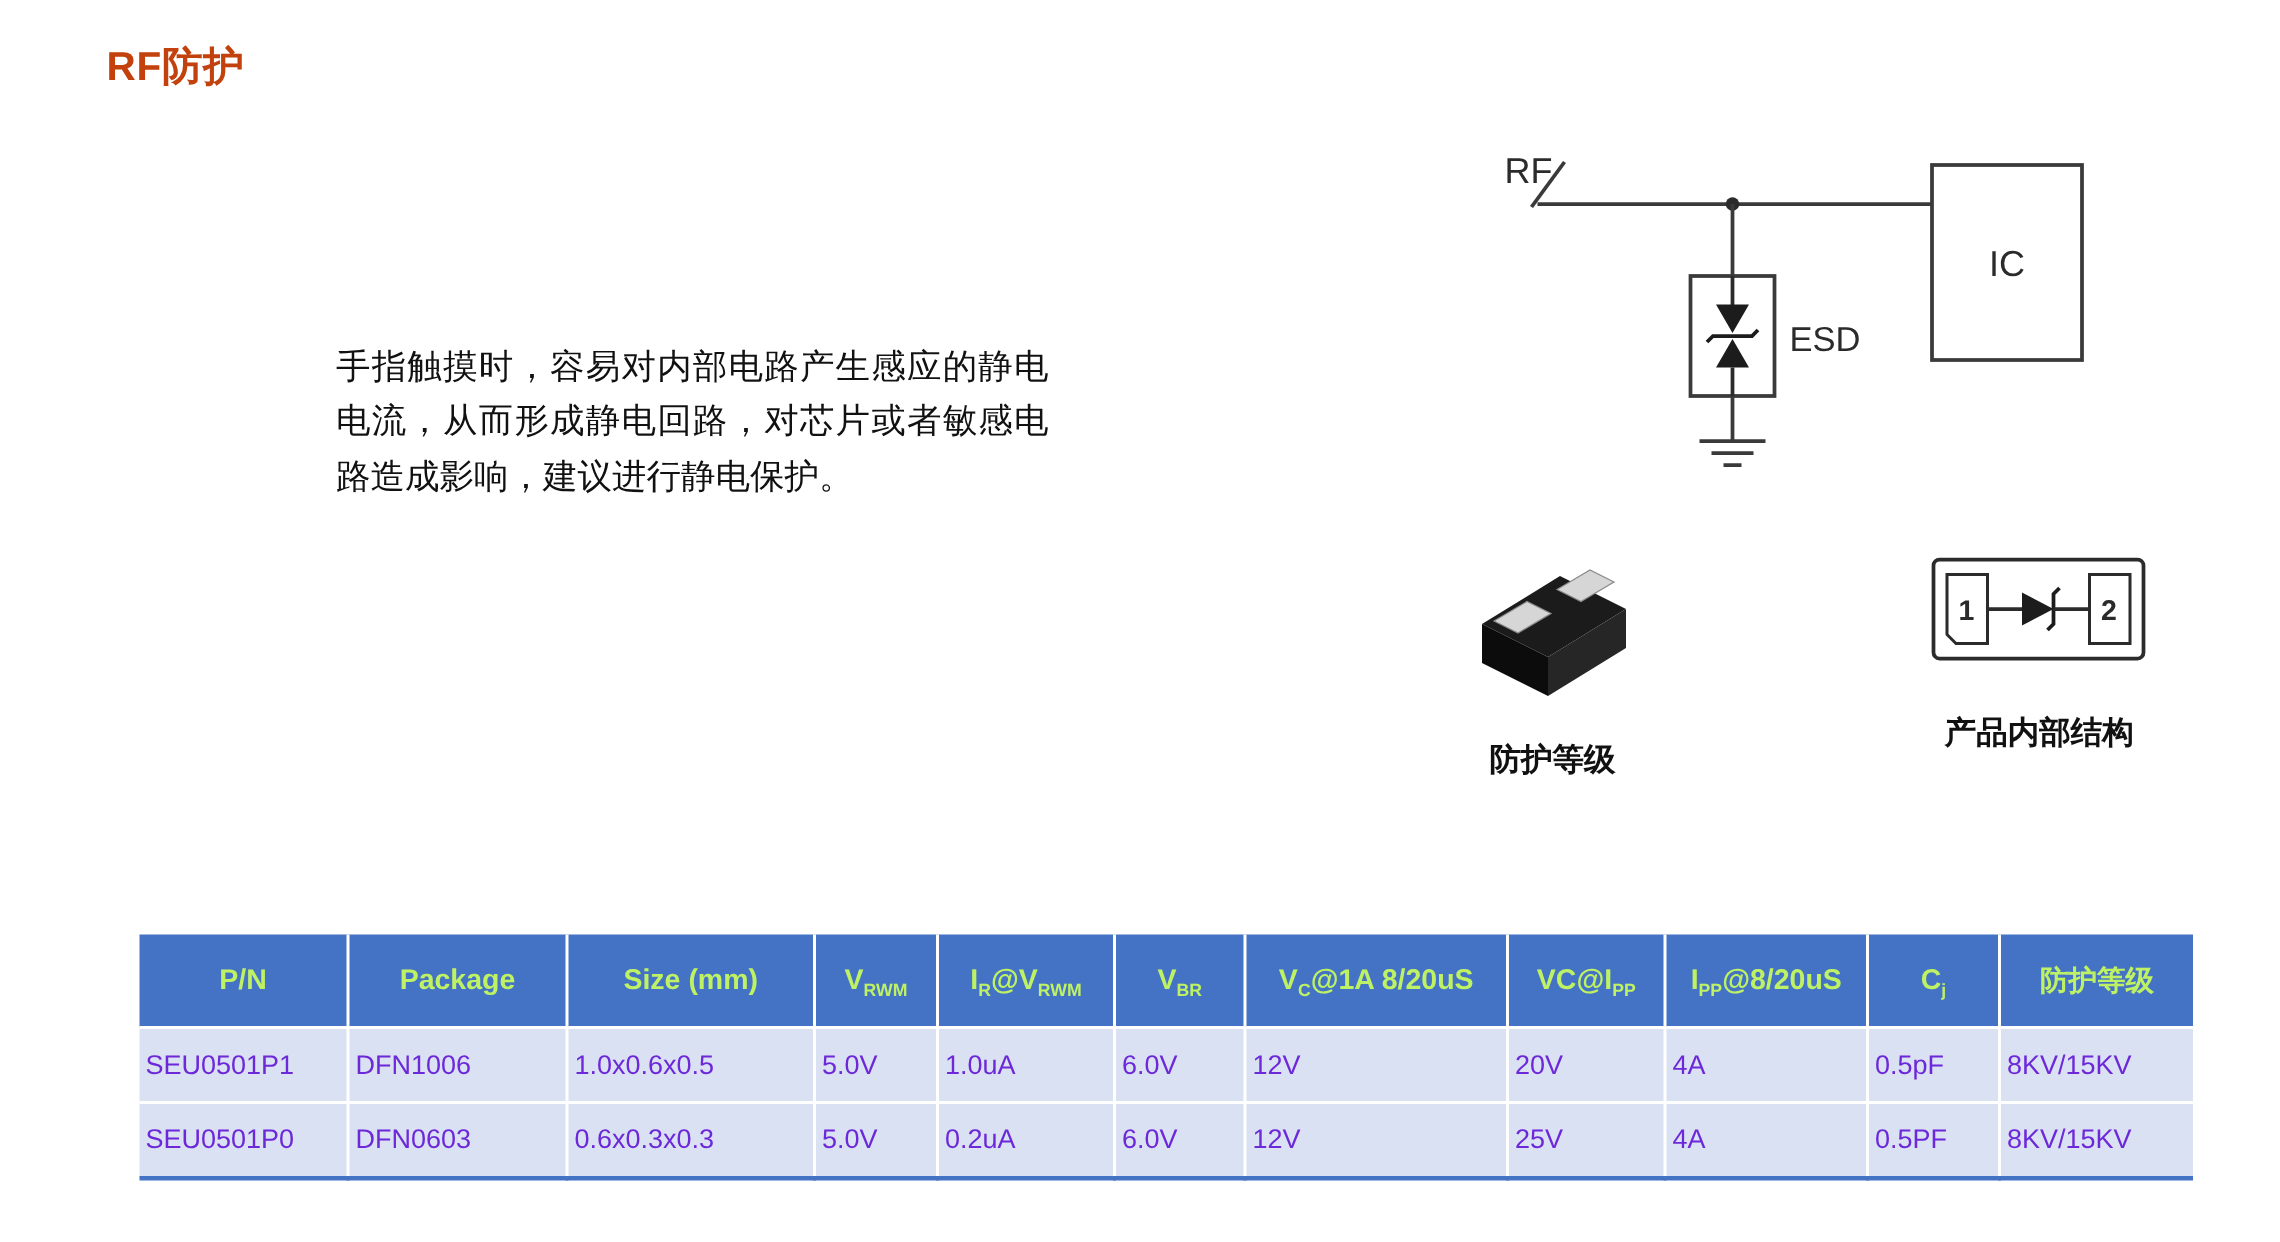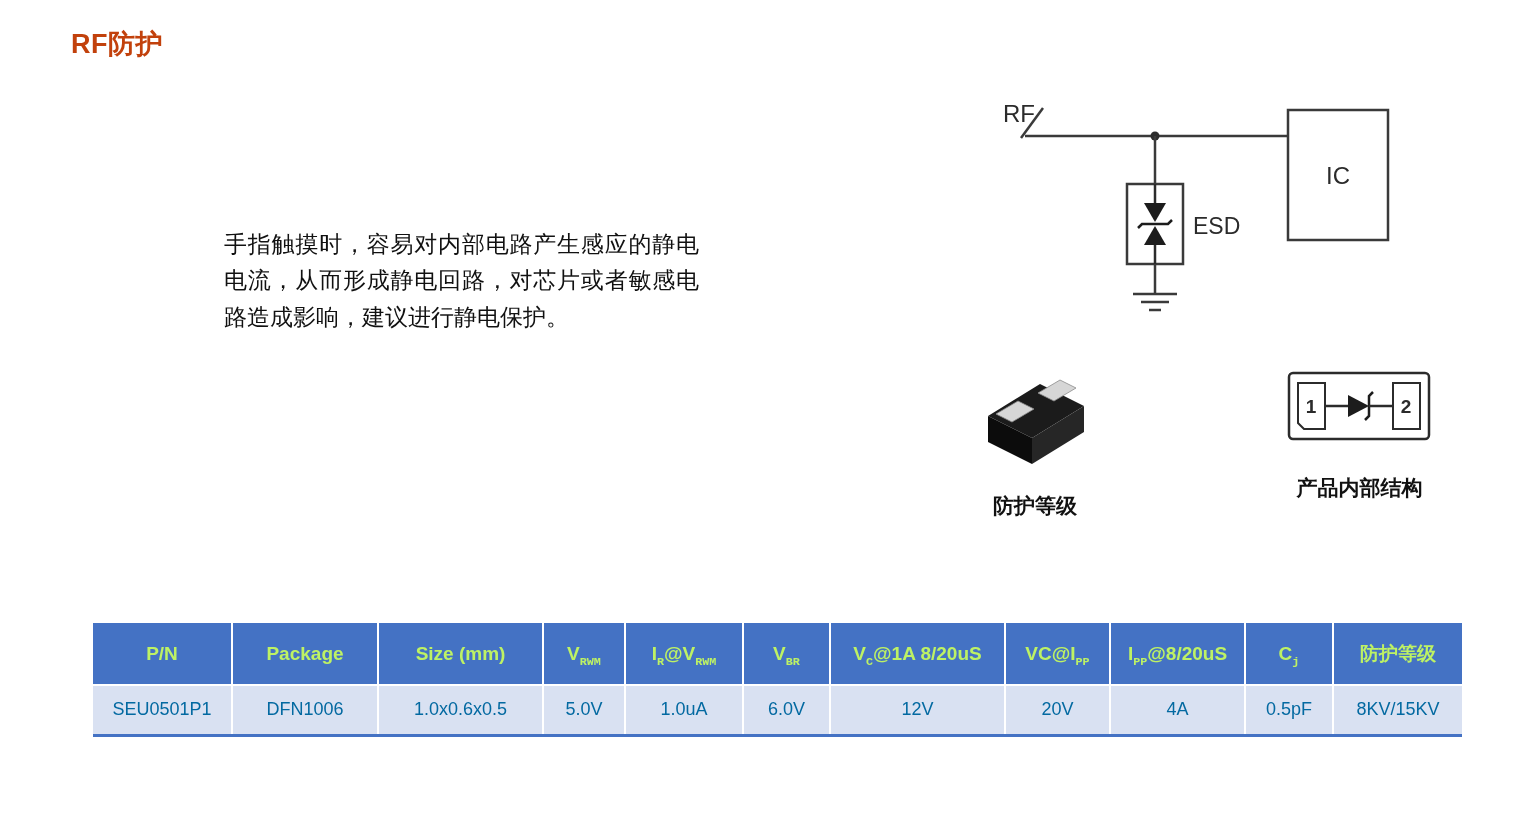--- a/index.html
+++ b/index.html
@@ -66,35 +66,34 @@
     height: 62px;
     text-align: center;
     vertical-align: middle;
     border-right: 2px solid #ffffff;
     border-bottom: 2px solid #ffffff;
     padding: 2px 4px;
   }
   table.spec-table thead th:last-child { border-right: none; }
   table.spec-table tbody td {
     background: #D9E1F2;
-    color: #0369a1;
+    color: #6d28d9;
     font-size: 18px;
     height: 50px;
-    text-align: center;
+    text-align: left;
     vertical-align: middle;
     border-right: 2px solid #ffffff;
     border-bottom: 2px solid #ffffff;
     padding: 5px 4px;
   }
   table.spec-table tbody td:last-child { border-right: none; }
   table.spec-table tbody tr:last-child td { border-bottom: none; }
   table.spec-table sub {
     font-size: 0.62em;
     line-height: 0;
-    font-family: Liberation Mono, monospace;
   }
 </style>
 </head>
 <body>
 
 <div class="abs page-title">RF防护</div>
 
 <div class="abs intro-text">手指触摸时，容易对内部电路产生感应的静电电流，从而形成静电回路，对芯片或者敏感电路造成影响，建议进行静电保护。</div>
 
 <svg class="abs circuit-svg" width="425" height="245" viewBox="0 0 425 245">
@@ -193,15 +192,28 @@
           <td>1.0x0.6x0.5</td>
           <td>5.0V</td>
           <td>1.0uA</td>
           <td>6.0V</td>
           <td>12V</td>
           <td>20V</td>
           <td>4A</td>
           <td>0.5pF</td>
           <td>8KV/15KV</td>
         </tr>
+        <tr>
+          <td>SEU0501P0</td>
+          <td>DFN0603</td>
+          <td>0.6x0.3x0.3</td>
+          <td>5.0V</td>
+          <td>0.2uA</td>
+          <td>6.0V</td>
+          <td>12V</td>
+          <td>25V</td>
+          <td>4A</td>
+          <td>0.5PF</td>
+          <td>8KV/15KV</td>
+        </tr>
       </tbody>
   </table>
 </div>
 
 </body></html>

